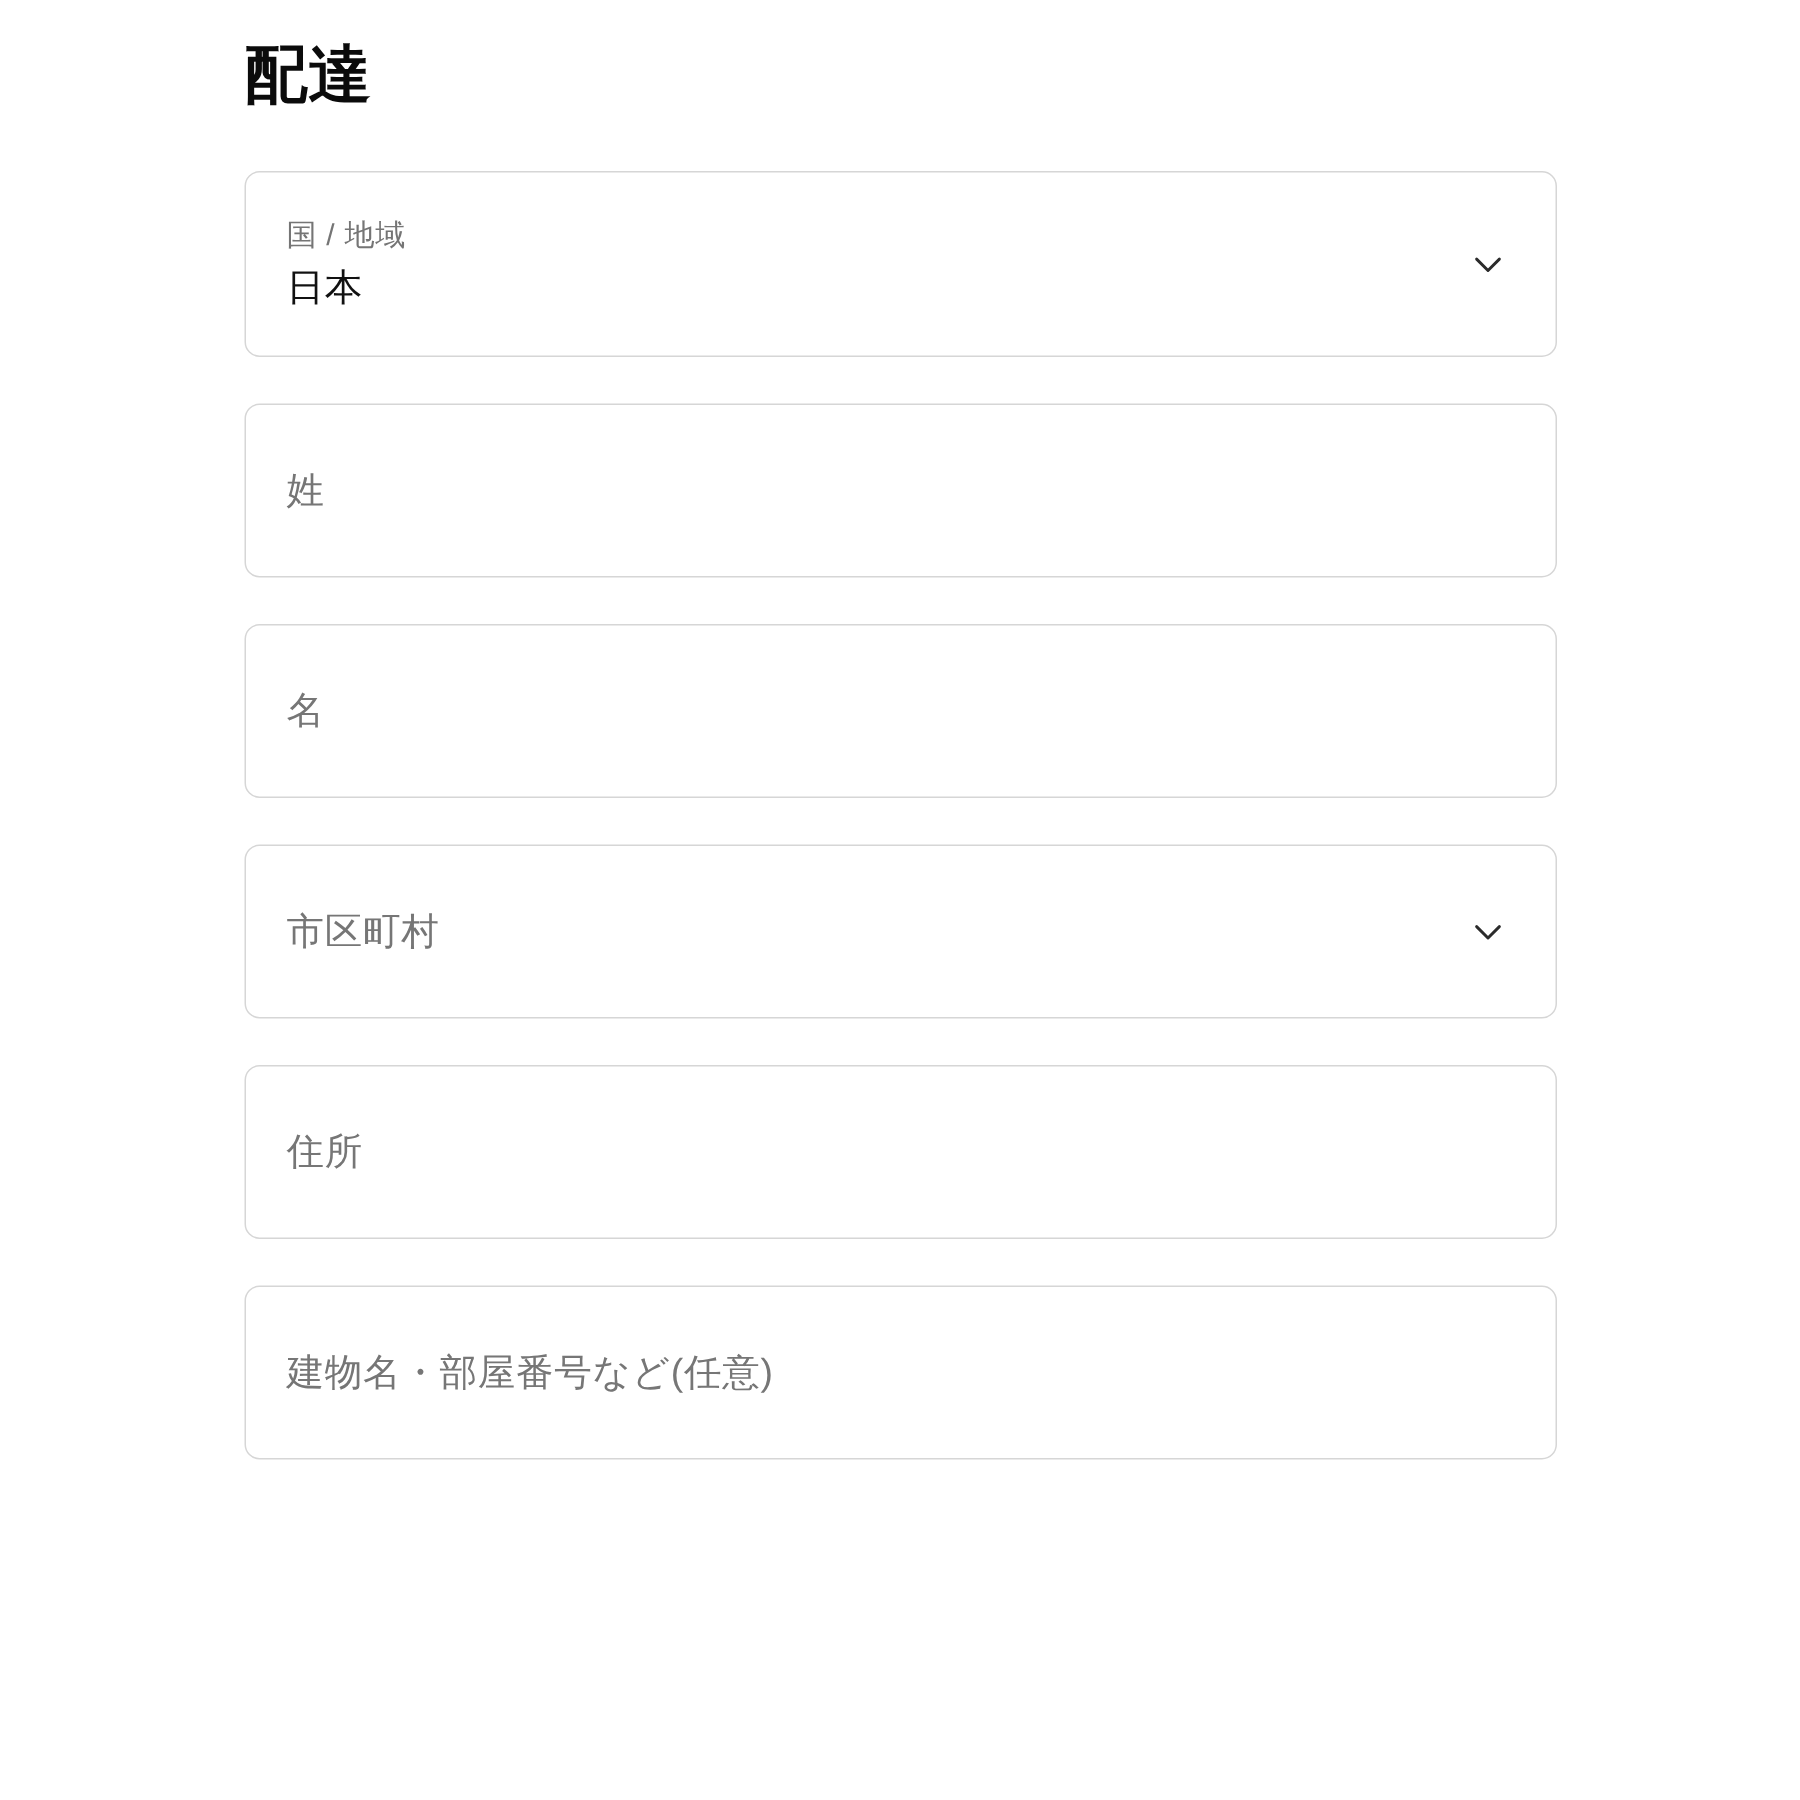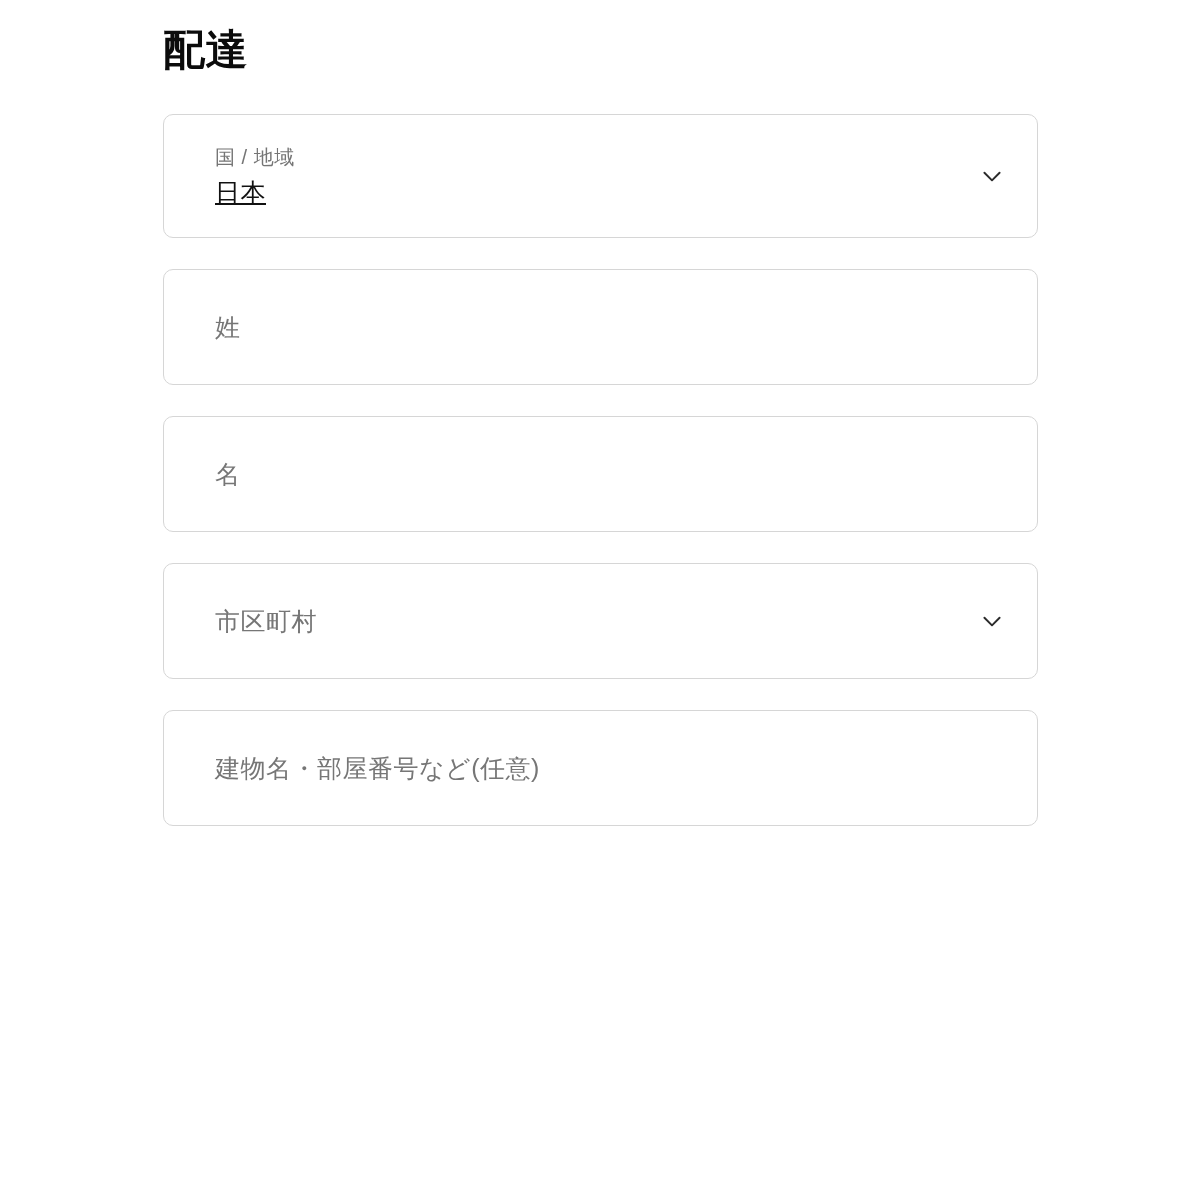--- a/index.html
+++ b/index.html
@@ -62,37 +62,35 @@
 
   .field-inner {
     position: absolute;
     left: 27px;
     right: 56px;
     top: 0;
     bottom: 0;
     display: flex;
     flex-direction: column;
     justify-content: center;
-    margin-left: 24px;
   }
 
   .field-label-small {
     font-size: 20px;
     color: #757575;
     line-height: 1.2;
     margin-bottom: 8px;
     letter-spacing: 0.5px;
   }
 
   .field-value {
     font-size: 25px;
     color: #111111;
     line-height: 1.2;
     letter-spacing: 0.5px;
-    text-decoration: underline;
   }
 
   .field-placeholder {
     font-size: 25px;
     color: #767676;
     line-height: 1.2;
     letter-spacing: 0.5px;
   }
 
   .chevron {
@@ -152,20 +150,25 @@
         <div class="field-placeholder">市区町村</div>
       </div>
       <span class="chevron">
         <svg width="26" height="26" viewBox="0 0 24 24" fill="none" stroke="currentColor" stroke-width="1.8" stroke-linecap="round" stroke-linejoin="round">
             <polyline points="5 9 12 16 19 9"></polyline>
           </svg>
       </span>
     </div>
 
 
+    <div class="field size-std">
+      <div class="field-inner">
+        <div class="field-placeholder">住所</div>
+      </div>
+    </div>
 
     <div class="field size-std clipped">
       <div class="field-inner">
         <div class="field-placeholder">建物名・部屋番号など(任意)</div>
       </div>
     </div>
 
   </div>
 </div>
 

